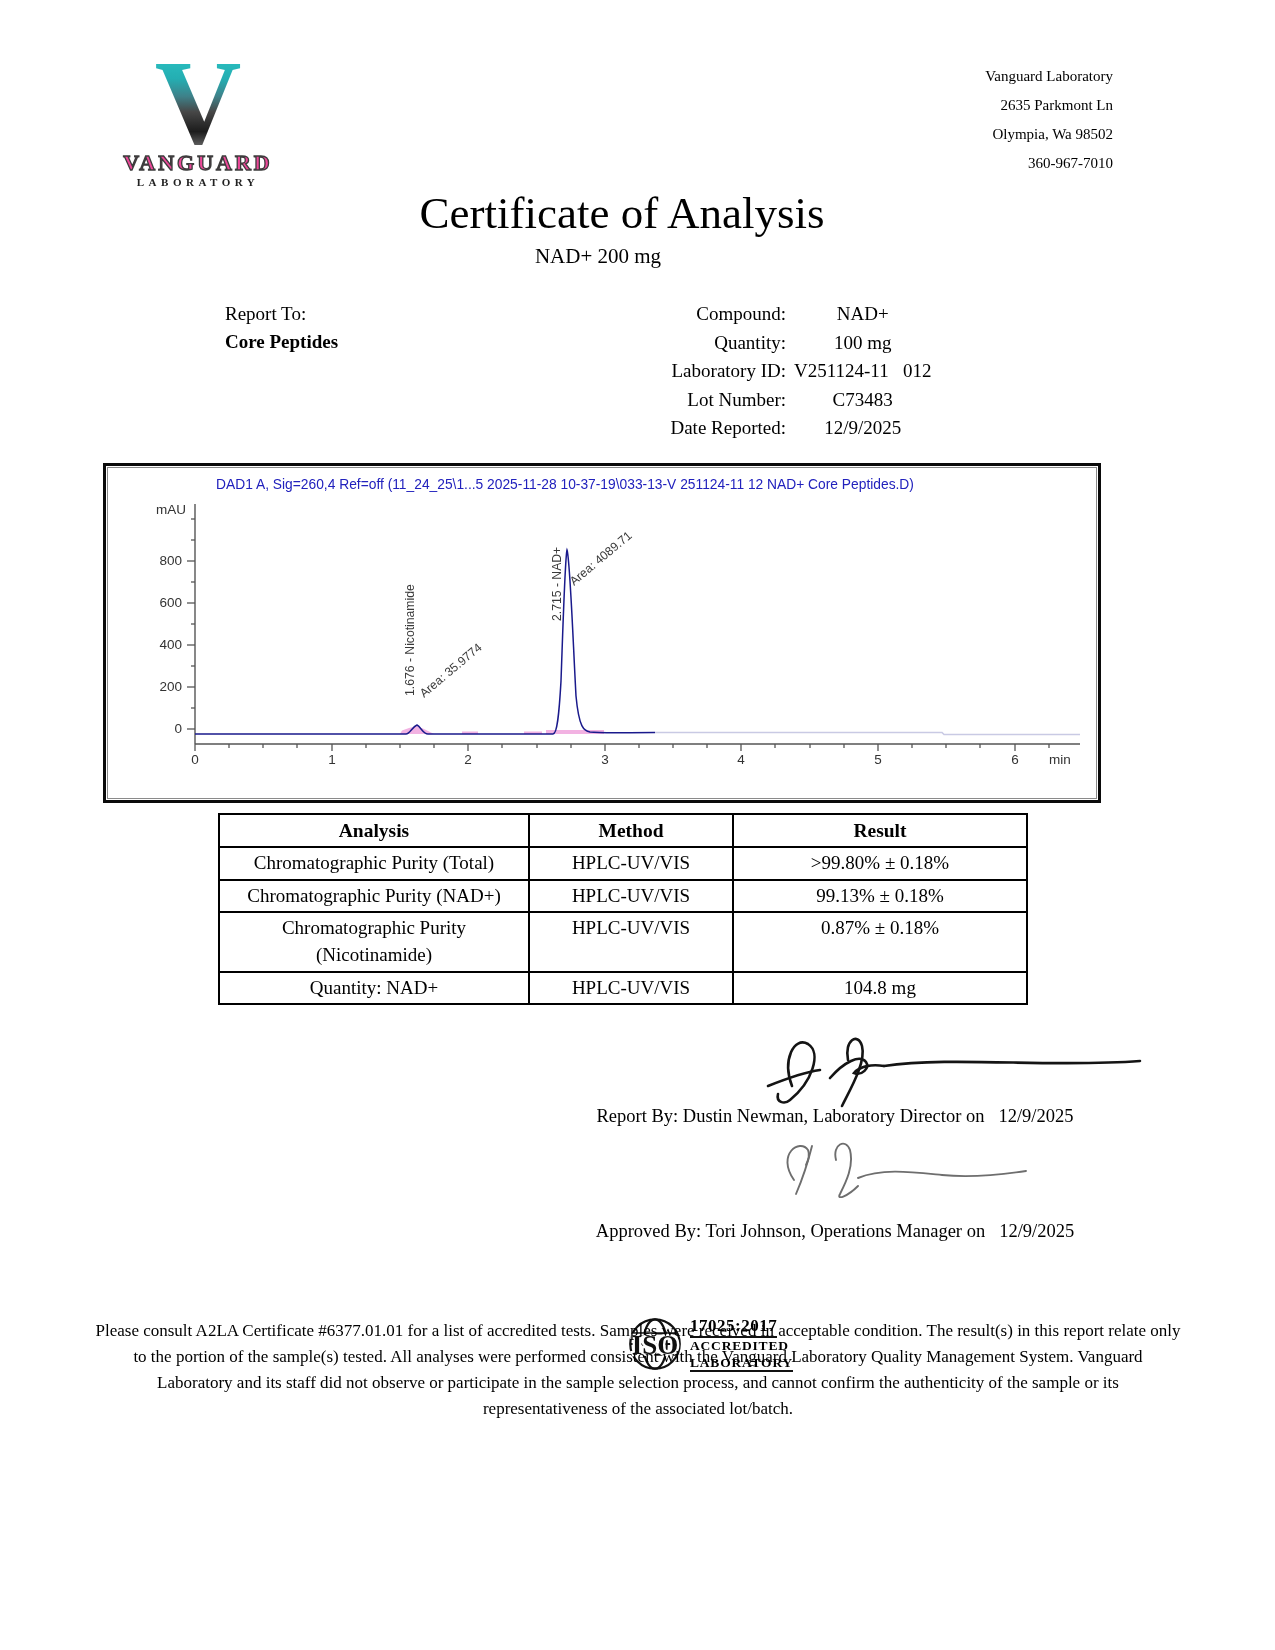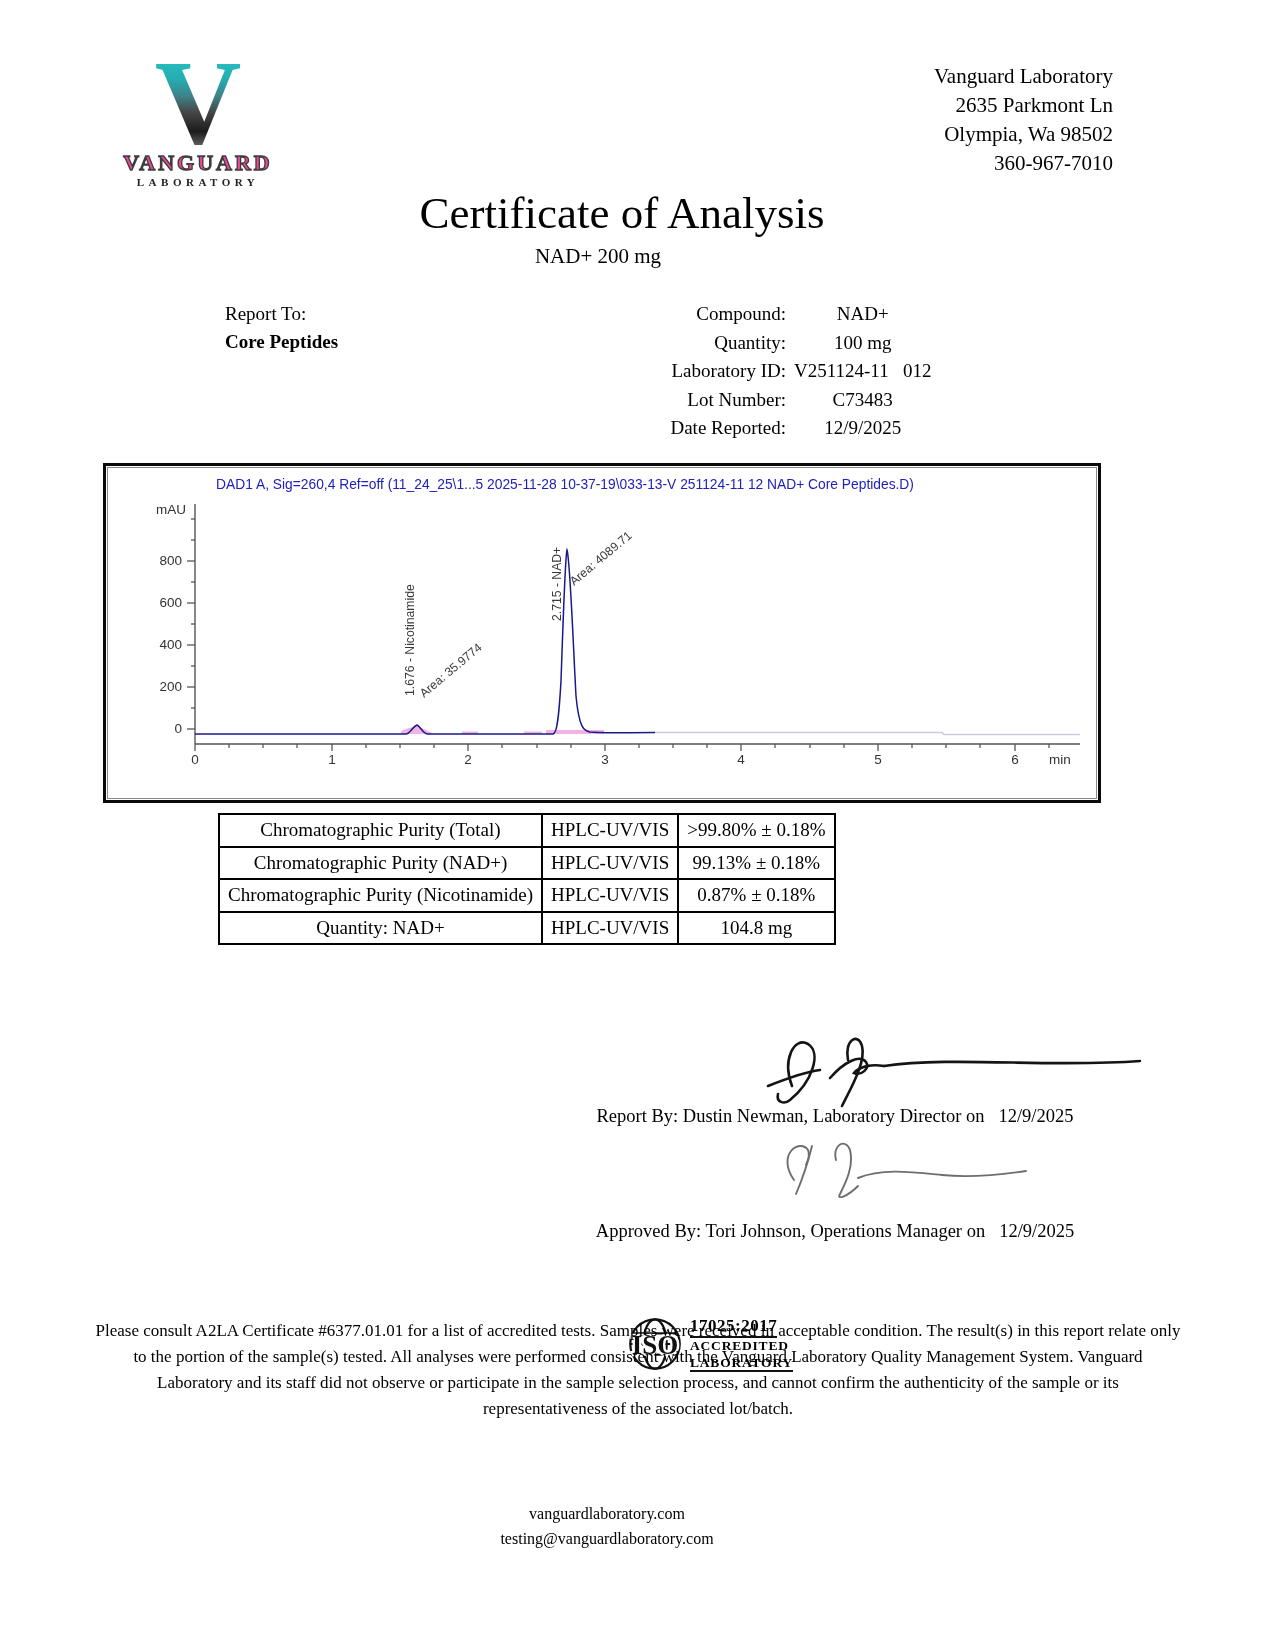--- a/index.html
+++ b/index.html
@@ -9,21 +9,21 @@
   
   .logo{position:absolute;left:108px;top:48px;width:180px;text-align:center;}
   .logo-v{font-family:"Liberation Serif",serif;font-weight:bold;font-size:120px;line-height:.92;
           background:linear-gradient(180deg,#2cc6c6 0%,#24aeb2 28%,#3e8189 44%,#474747 58%,#1c1c1c 76%,#9a9a9a 100%);
           -webkit-background-clip:text;background-clip:text;color:transparent;display:inline-block;}
   .logo-word{font-size:22px;font-weight:bold;letter-spacing:3px;color:#ec4899;
              -webkit-text-stroke:1.3px #3c3c3c;margin-top:-8px;text-align:center;}
   .logo-sub{font-size:11px;font-weight:bold;letter-spacing:4.5px;color:#222;margin-top:0px;}
 
   
-  .address{position:absolute;right:162px;top:62px;text-align:right;font-size:21px;line-height:29px;}
+  .address{position:absolute;right:162px;top:62px;text-align:right;font-size:15px;line-height:29px;}
 
   
   .title-wrap{position:absolute;left:0;top:188px;width:1196px;text-align:center;}
   .doc-title{font-size:45px;line-height:50px;padding-left:48px;}
   .doc-subtitle{font-size:21px;margin-top:6px;}
 
   
   .report-to{position:absolute;left:225px;top:300px;font-size:19px;line-height:28px;}
   .report-to .bold{font-weight:bold;}
   .details{position:absolute;left:540px;top:300px;display:grid;
@@ -192,20 +192,25 @@
 
       <text transform="translate(308,230) rotate(-90)" font-size="12.2" fill="#3a3a3a">1.676 -  Nicotinamide</text>
       <text transform="translate(318,232) rotate(-40)" font-size="12.2" fill="#3a3a3a">Area: 35.9774</text>
       <text transform="translate(455,155) rotate(-90)" font-size="12.2" fill="#3a3a3a">2.715 -  NAD+</text>
       <text transform="translate(468,120) rotate(-40)" font-size="12.2" fill="#3a3a3a">Area: 4089.71</text>
     </svg>
   </div>
 
   <table class="results">
     <tbody>
+        <tr>
+      <th class="col-a">Analysis</th>
+      <th class="col-m">Method</th>
+      <th class="col-r">Result</th>
+    </tr>
     <tr>
       <td>Chromatographic Purity (Total)</td>
       <td>HPLC-UV/VIS</td>
       <td>&gt;99.80% ± 0.18%</td>
     </tr>
     <tr>
       <td>Chromatographic Purity (NAD+)</td>
       <td>HPLC-UV/VIS</td>
       <td>99.13% ± 0.18%</td>
     </tr>
@@ -260,18 +265,14 @@
     </svg>
     <div class="iso-text">
       <div><span class="iso-std">17025:2017</span></div>
       <div class="iso-l1">ACCREDITED</div>
       <div><span class="iso-l2">LABORATORY</span></div>
     </div>
   </div>
 
   <div class="disclaimer">Please consult A2LA Certificate #6377.01.01 for a list of accredited tests. Samples were received in acceptable condition. The result(s) in this report relate only to the portion of the sample(s) tested. All analyses were performed consistent with the Vanguard Laboratory Quality Management System. Vanguard Laboratory and its staff did not observe or participate in the sample selection process, and cannot confirm the authenticity of the sample or its representativeness of the associated lot/batch.</div>
 
-  <div class="footer-links">
-    <div>vanguardlaboratory.com</div>
-    <div>testing@vanguardlaboratory.com</div>
-  </div>
 
 </div>
 
 </body></html>

